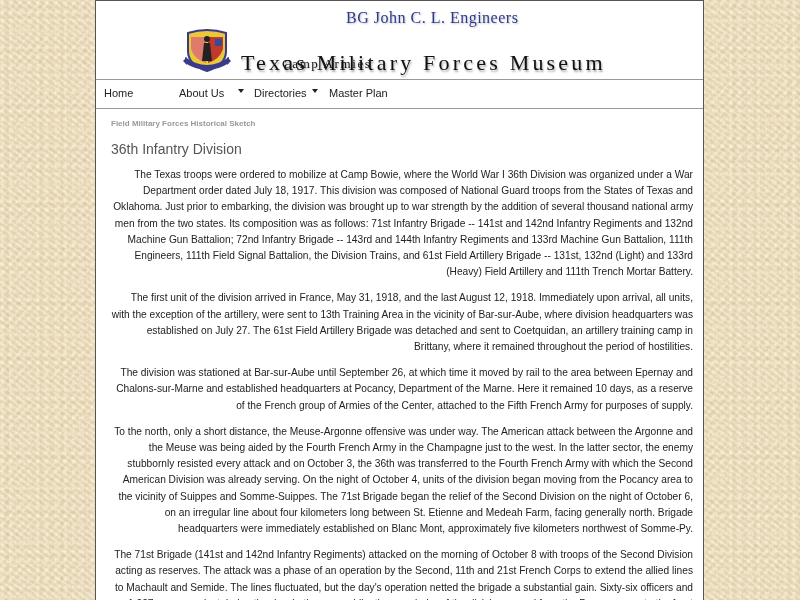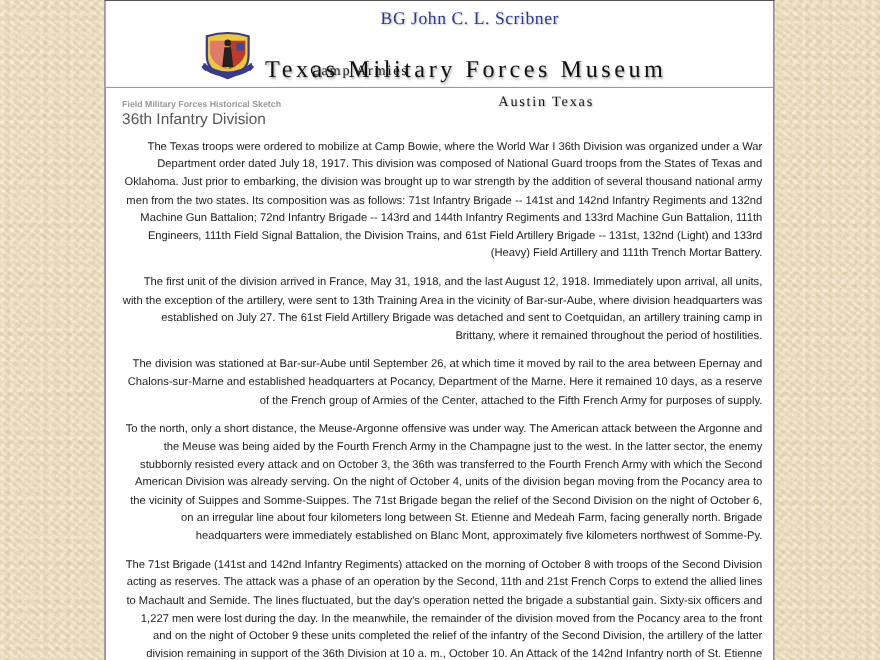--- a/index.html
+++ b/index.html
@@ -116,21 +116,21 @@
     .kicker {
       font-size: 8px;
       font-weight: bold;
       color: #999;
       margin: 0;
       line-height: 10px;
     }
     .heading {
       font-size: 14px;
       color: #555;
-      margin: 0 0 10px 0;
+      margin: 12px 0 10px 0;
       line-height: 16px;
       font-weight: normal;
     }
     .para {
       font-size: 10.2px;
       line-height: 16.2px;
       color: #222;
       margin: 0 0 10px 0;
       text-align: right;
     }
@@ -144,26 +144,34 @@
       <path d="M6 6 Q25 0 44 6 L44 24 Q44 38 25 44 Q6 38 6 24 Z" fill="#e9c93a" stroke="#3a3a8a" stroke-width="2"></path>
       <path d="M9 10 L24 10 L24 36 Q12 32 9 22 Z" fill="#e07a6a"></path>
       <path d="M26 10 L41 10 L41 22 Q38 32 26 36 Z" fill="#c0392b"></path>
       <rect x="33" y="12" width="7" height="7" fill="#3a4a9a"></rect>
       <circle cx="25" cy="12" r="3" fill="#222"></circle>
       <path d="M22 16 L28 16 L30 34 L20 34 Z" fill="#222"></path>
       <path d="M3 30 Q25 46 47 30 L47 36 Q25 50 3 36 Z" fill="#3a3a8a"></path>
       <path d="M5 30 L1 34 L5 38 Z" fill="#3a3a8a"></path>
       <path d="M45 30 L49 34 L45 38 Z" fill="#3a3a8a"></path>
     </svg>
-    <div class="top-name">BG John C. L. Scribner</div>
+    <div class="top-name">BG John C. L. Engineers</div>
     <div class="title">Texas Military Forces Museum</div>
     <div class="sub-left">Camp Armies</div>
     <div class="sub-right">Austin Texas</div>
   </div>
 
+  <div class="nav">
+    <span class="nav-item" style="left:8px;">Home</span>
+    <span class="nav-item" style="left:83px;">About Us</span>
+    <span class="nav-caret" style="left:142px;"></span>
+    <span class="nav-item" style="left:158px;">Directories</span>
+    <span class="nav-caret" style="left:216px;"></span>
+    <span class="nav-item" style="left:233px;">Master Plan</span>
+  </div>
 
   <div class="content">
     <p class="kicker">Field Military Forces Historical Sketch</p>
     <h1 class="heading">36th Infantry Division</h1>
     <p class="para">The Texas troops were ordered to mobilize at Camp Bowie, where the World War I 36th Division was organized under a War Department order dated July 18, 1917. This division was composed of National Guard troops from the States of Texas and Oklahoma. Just prior to embarking, the division was brought up to war strength by the addition of several thousand national army men from the two states. Its composition was as follows: 71st Infantry Brigade -- 141st and 142nd Infantry Regiments and 132nd Machine Gun Battalion; 72nd Infantry Brigade -- 143rd and 144th Infantry Regiments and 133rd Machine Gun Battalion, 111th Engineers, 111th Field Signal Battalion, the Division Trains, and 61st Field Artillery Brigade -- 131st, 132nd (Light) and 133rd (Heavy) Field Artillery and 111th Trench Mortar Battery.</p>
     <p class="para">The first unit of the division arrived in France, May 31, 1918, and the last August 12, 1918. Immediately upon arrival, all units, with the exception of the artillery, were sent to 13th Training Area in the vicinity of Bar-sur-Aube, where division headquarters was established on July 27. The 61st Field Artillery Brigade was detached and sent to Coetquidan, an artillery training camp in Brittany, where it remained throughout the period of hostilities.</p>
     <p class="para">The division was stationed at Bar-sur-Aube until September 26, at which time it moved by rail to the area between Epernay and Chalons-sur-Marne and established headquarters at Pocancy, Department of the Marne. Here it remained 10 days, as a reserve of the French group of Armies of the Center, attached to the Fifth French Army for purposes of supply.</p>
     <p class="para">To the north, only a short distance, the Meuse-Argonne offensive was under way. The American attack between the Argonne and the Meuse was being aided by the Fourth French Army in the Champagne just to the west. In the latter sector, the enemy stubbornly resisted every attack and on October 3, the 36th was transferred to the Fourth French Army with which the Second American Division was already serving. On the night of October 4, units of the division began moving from the Pocancy area to the vicinity of Suippes and Somme-Suippes. The 71st Brigade began the relief of the Second Division on the night of October 6, on an irregular line about four kilometers long between St. Etienne and Medeah Farm, facing generally north. Brigade headquarters were immediately established on Blanc Mont, approximately five kilometers northwest of Somme-Py.</p>
     <p class="para">The 71st Brigade (141st and 142nd Infantry Regiments) attacked on the morning of October 8 with troops of the Second Division acting as reserves. The attack was a phase of an operation by the Second, 11th and 21st French Corps to extend the allied lines to Machault and Semide. The lines fluctuated, but the day's operation netted the brigade a substantial gain. Sixty-six officers and 1,227 men were lost during the day. In the meanwhile, the remainder of the division moved from the Pocancy area to the front and on the night of October 9 these units completed the relief of the infantry of the Second Division, the artillery of the latter division remaining in support of the 36th Division at 10 a. m., October 10. An Attack of the 142nd Infantry north of St. Etienne failed that afternoon; however, the 141st succeeded in advancing its lines some 500 yards.</p>
   </div>

